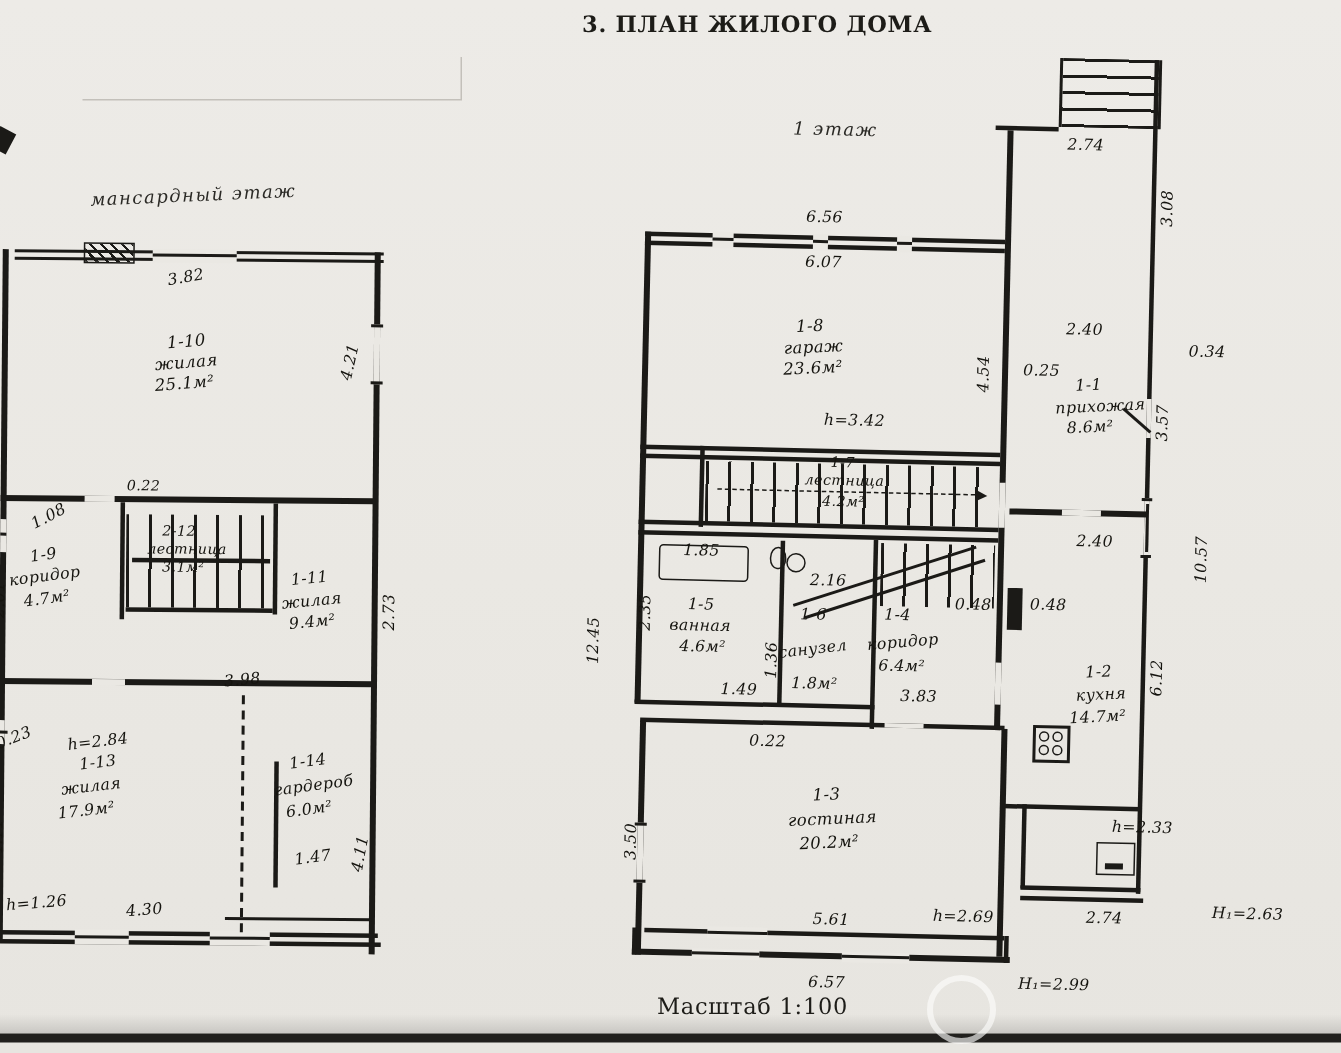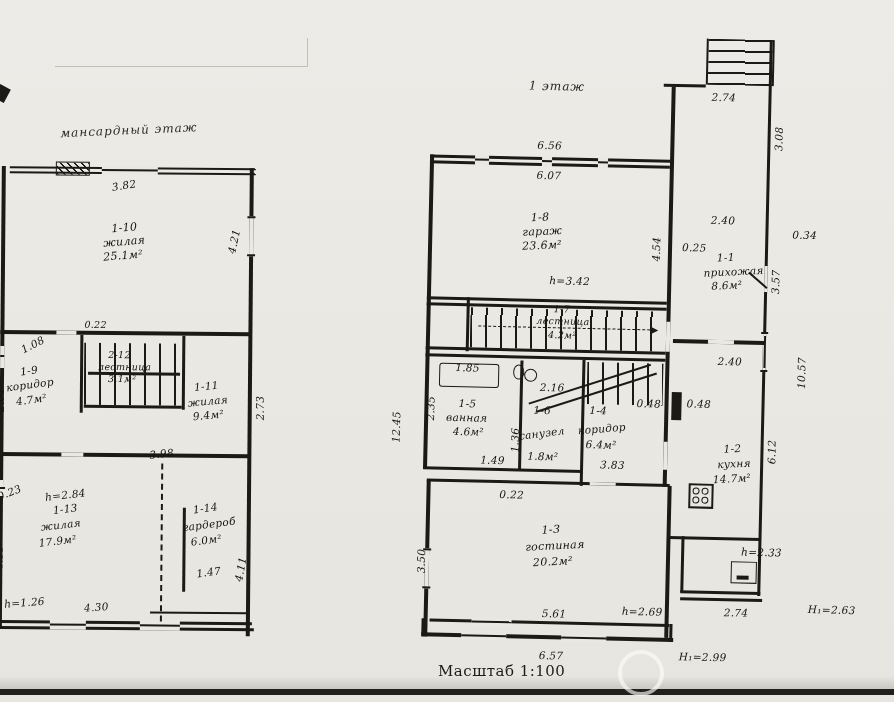--- a/index.html
+++ b/index.html
@@ -33,20 +33,21 @@
 <body>
 
 <div class="page">
 
   <div class="artifact" style="left:55px;top:66px;width:253px;height:1px;"></div>
   <div class="artifact" style="left:307px;top:38px;width:1px;height:28px;"></div>
   <div class="ln" style="left:-4px;top:86px;width:12px;height:15px;transform:rotate(28deg);"></div>
   <div style="position:absolute;left:0;top:676px;width:894px;height:13px;background:linear-gradient(180deg,rgba(0,0,0,0),rgba(0,0,0,.13));"></div>
   <div class="ln" style="left:0;top:689px;width:894px;height:6px;background:#21201d;"></div>
 
+  <div class="title" style="left:388px;top:7px;">3. ПЛАН ЖИЛОГО ДОМА</div>
   <div class="title" style="left:438px;top:662px;font-weight:normal;">Масштаб 1:100</div>
   <div class="wmcirc" style="left:618px;top:650px;"></div>
 
   <div class="plan" style="left:-6px;top:150px;width:280px;height:500px;transform:rotate(.5deg);transform-origin:top left;">
     <div class="floorlbl" style="left:66px;top:-28px;transform:rotate(-3deg);">мансардный этаж</div>
 
     <div class="ln" style="left:16px;top:16px;width:246px;height:2px;"></div>
     <div class="ln" style="left:16px;top:21px;width:246px;height:2px;"></div>
     <div class="gp" style="left:108px;top:15px;width:56px;height:9px;"></div>
     <div class="ln" style="left:108px;top:18px;width:56px;height:1.5px;"></div>

